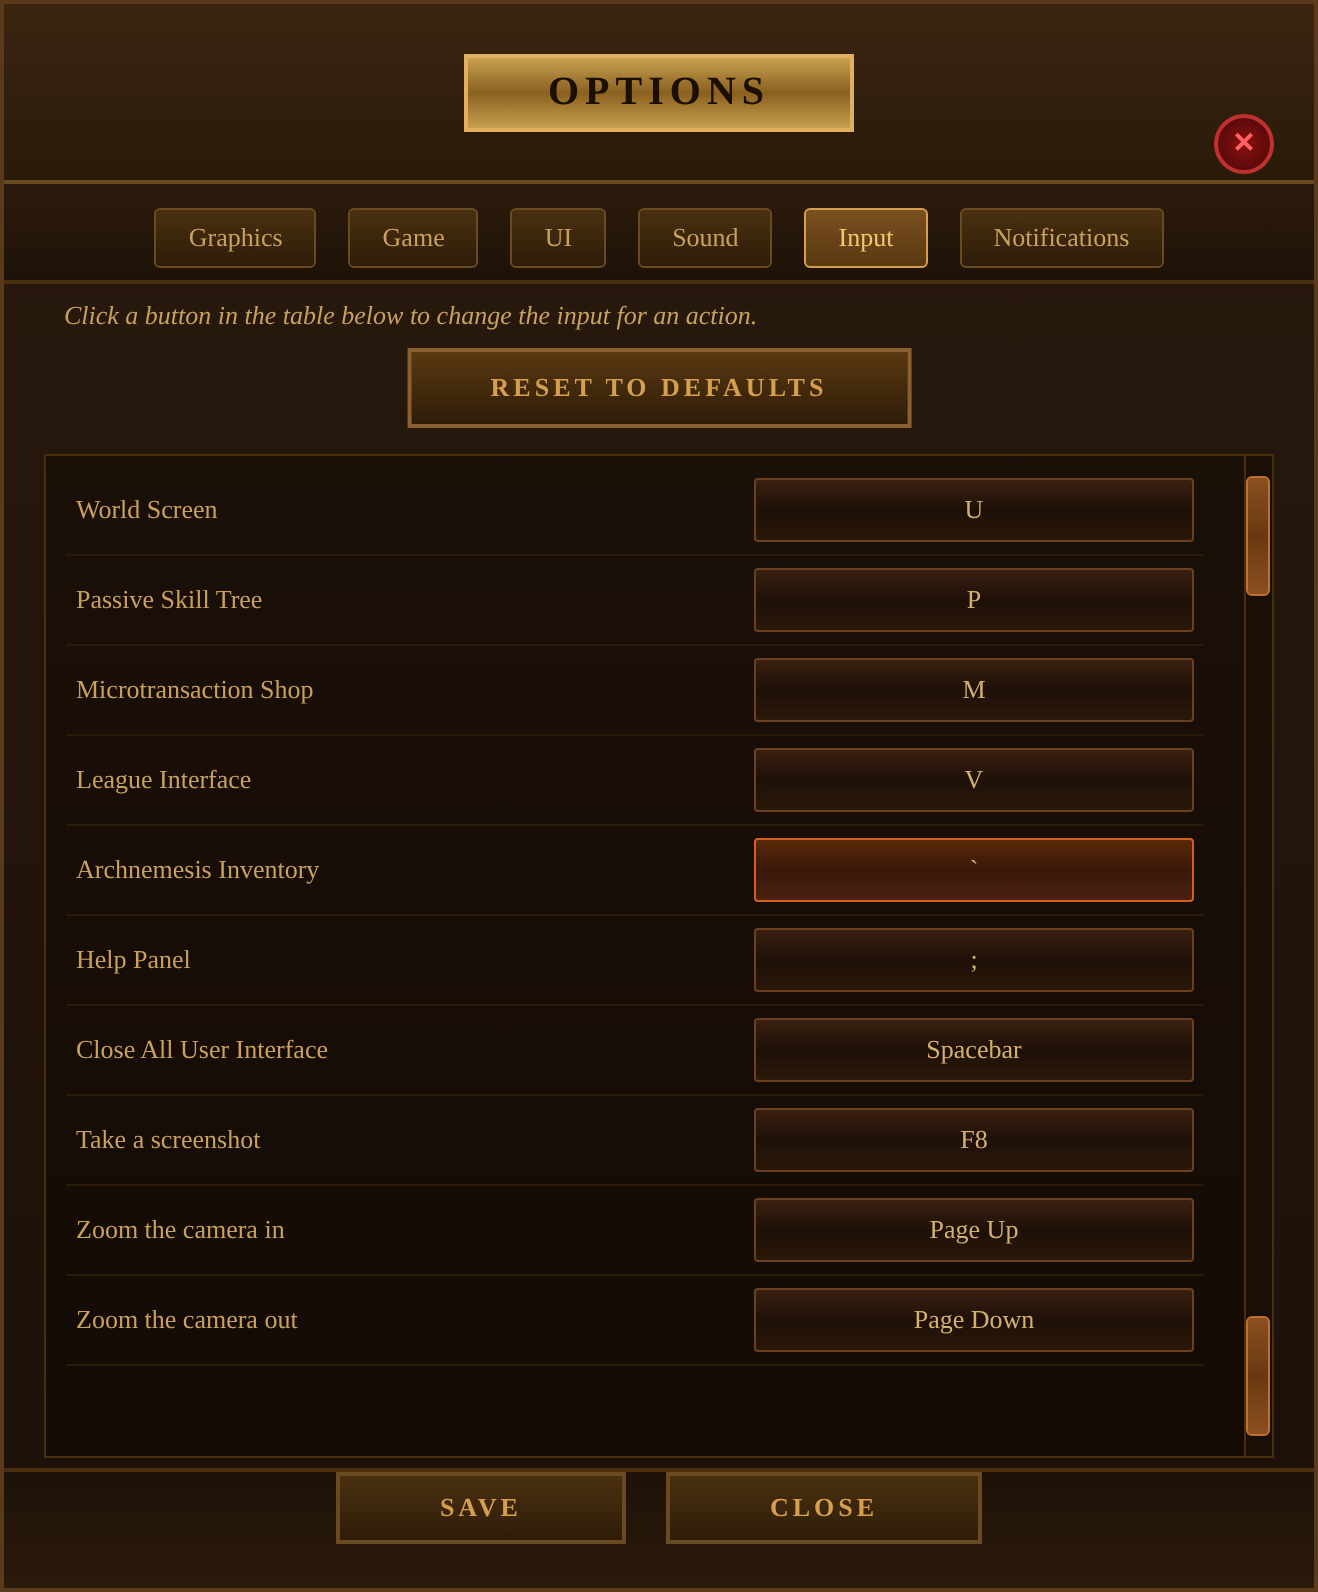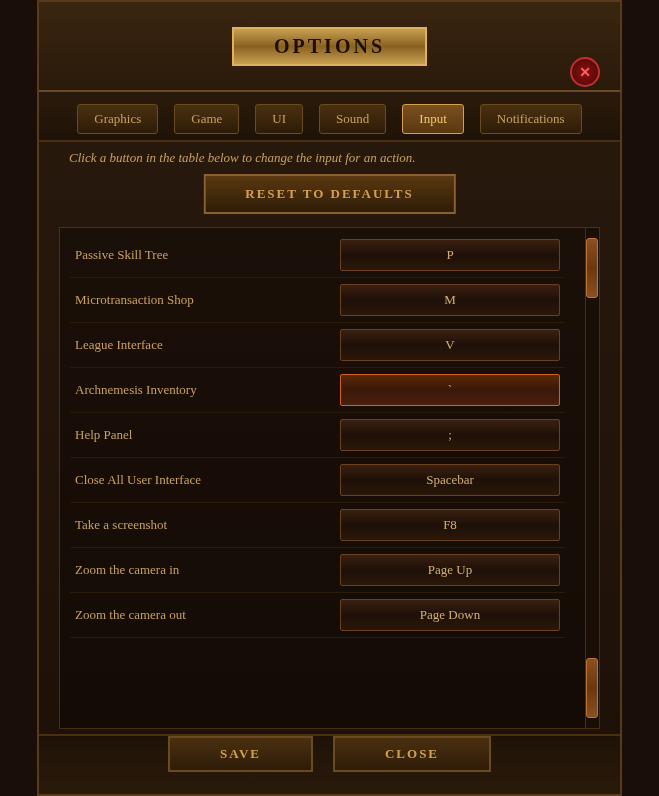--- a/index.html
+++ b/index.html
@@ -9,21 +9,21 @@
       height: 796px;
       background: #1a0f08;
       font-family: 'Georgia', serif;
       overflow: hidden;
       display: flex;
       align-items: center;
       justify-content: center;
     }
 
     .window {
-      width: 585px;
+      width: 659px;
       height: 796px;
       position: relative;
       background: linear-gradient(180deg, #2a1a0e 0%, #1c1008 100%);
       border: 2px solid #5a3a1a;
     }
 
     
     .window-header-deco {
       position: absolute;
       top: 0;
@@ -269,20 +269,24 @@
       <div class="tab">Notifications</div>
     </div>
 
   <div class="instruction">Click a button in the table below to change the input for an action.</div>
 
   <button class="reset-btn">RESET TO DEFAULTS</button>
 
   <div class="content-area">
     <div class="keybind-list" id="keybind-list">
         <div class="keybind-row">
+          <span class="action-label">World Screen</span>
+          <button class="key-btn">U</button>
+        </div>
+        <div class="keybind-row">
           <span class="action-label">Passive Skill Tree</span>
           <button class="key-btn">P</button>
         </div>
         <div class="keybind-row">
           <span class="action-label">Microtransaction Shop</span>
           <button class="key-btn">M</button>
         </div>
         <div class="keybind-row">
           <span class="action-label">League Interface</span>
           <button class="key-btn">V</button>

